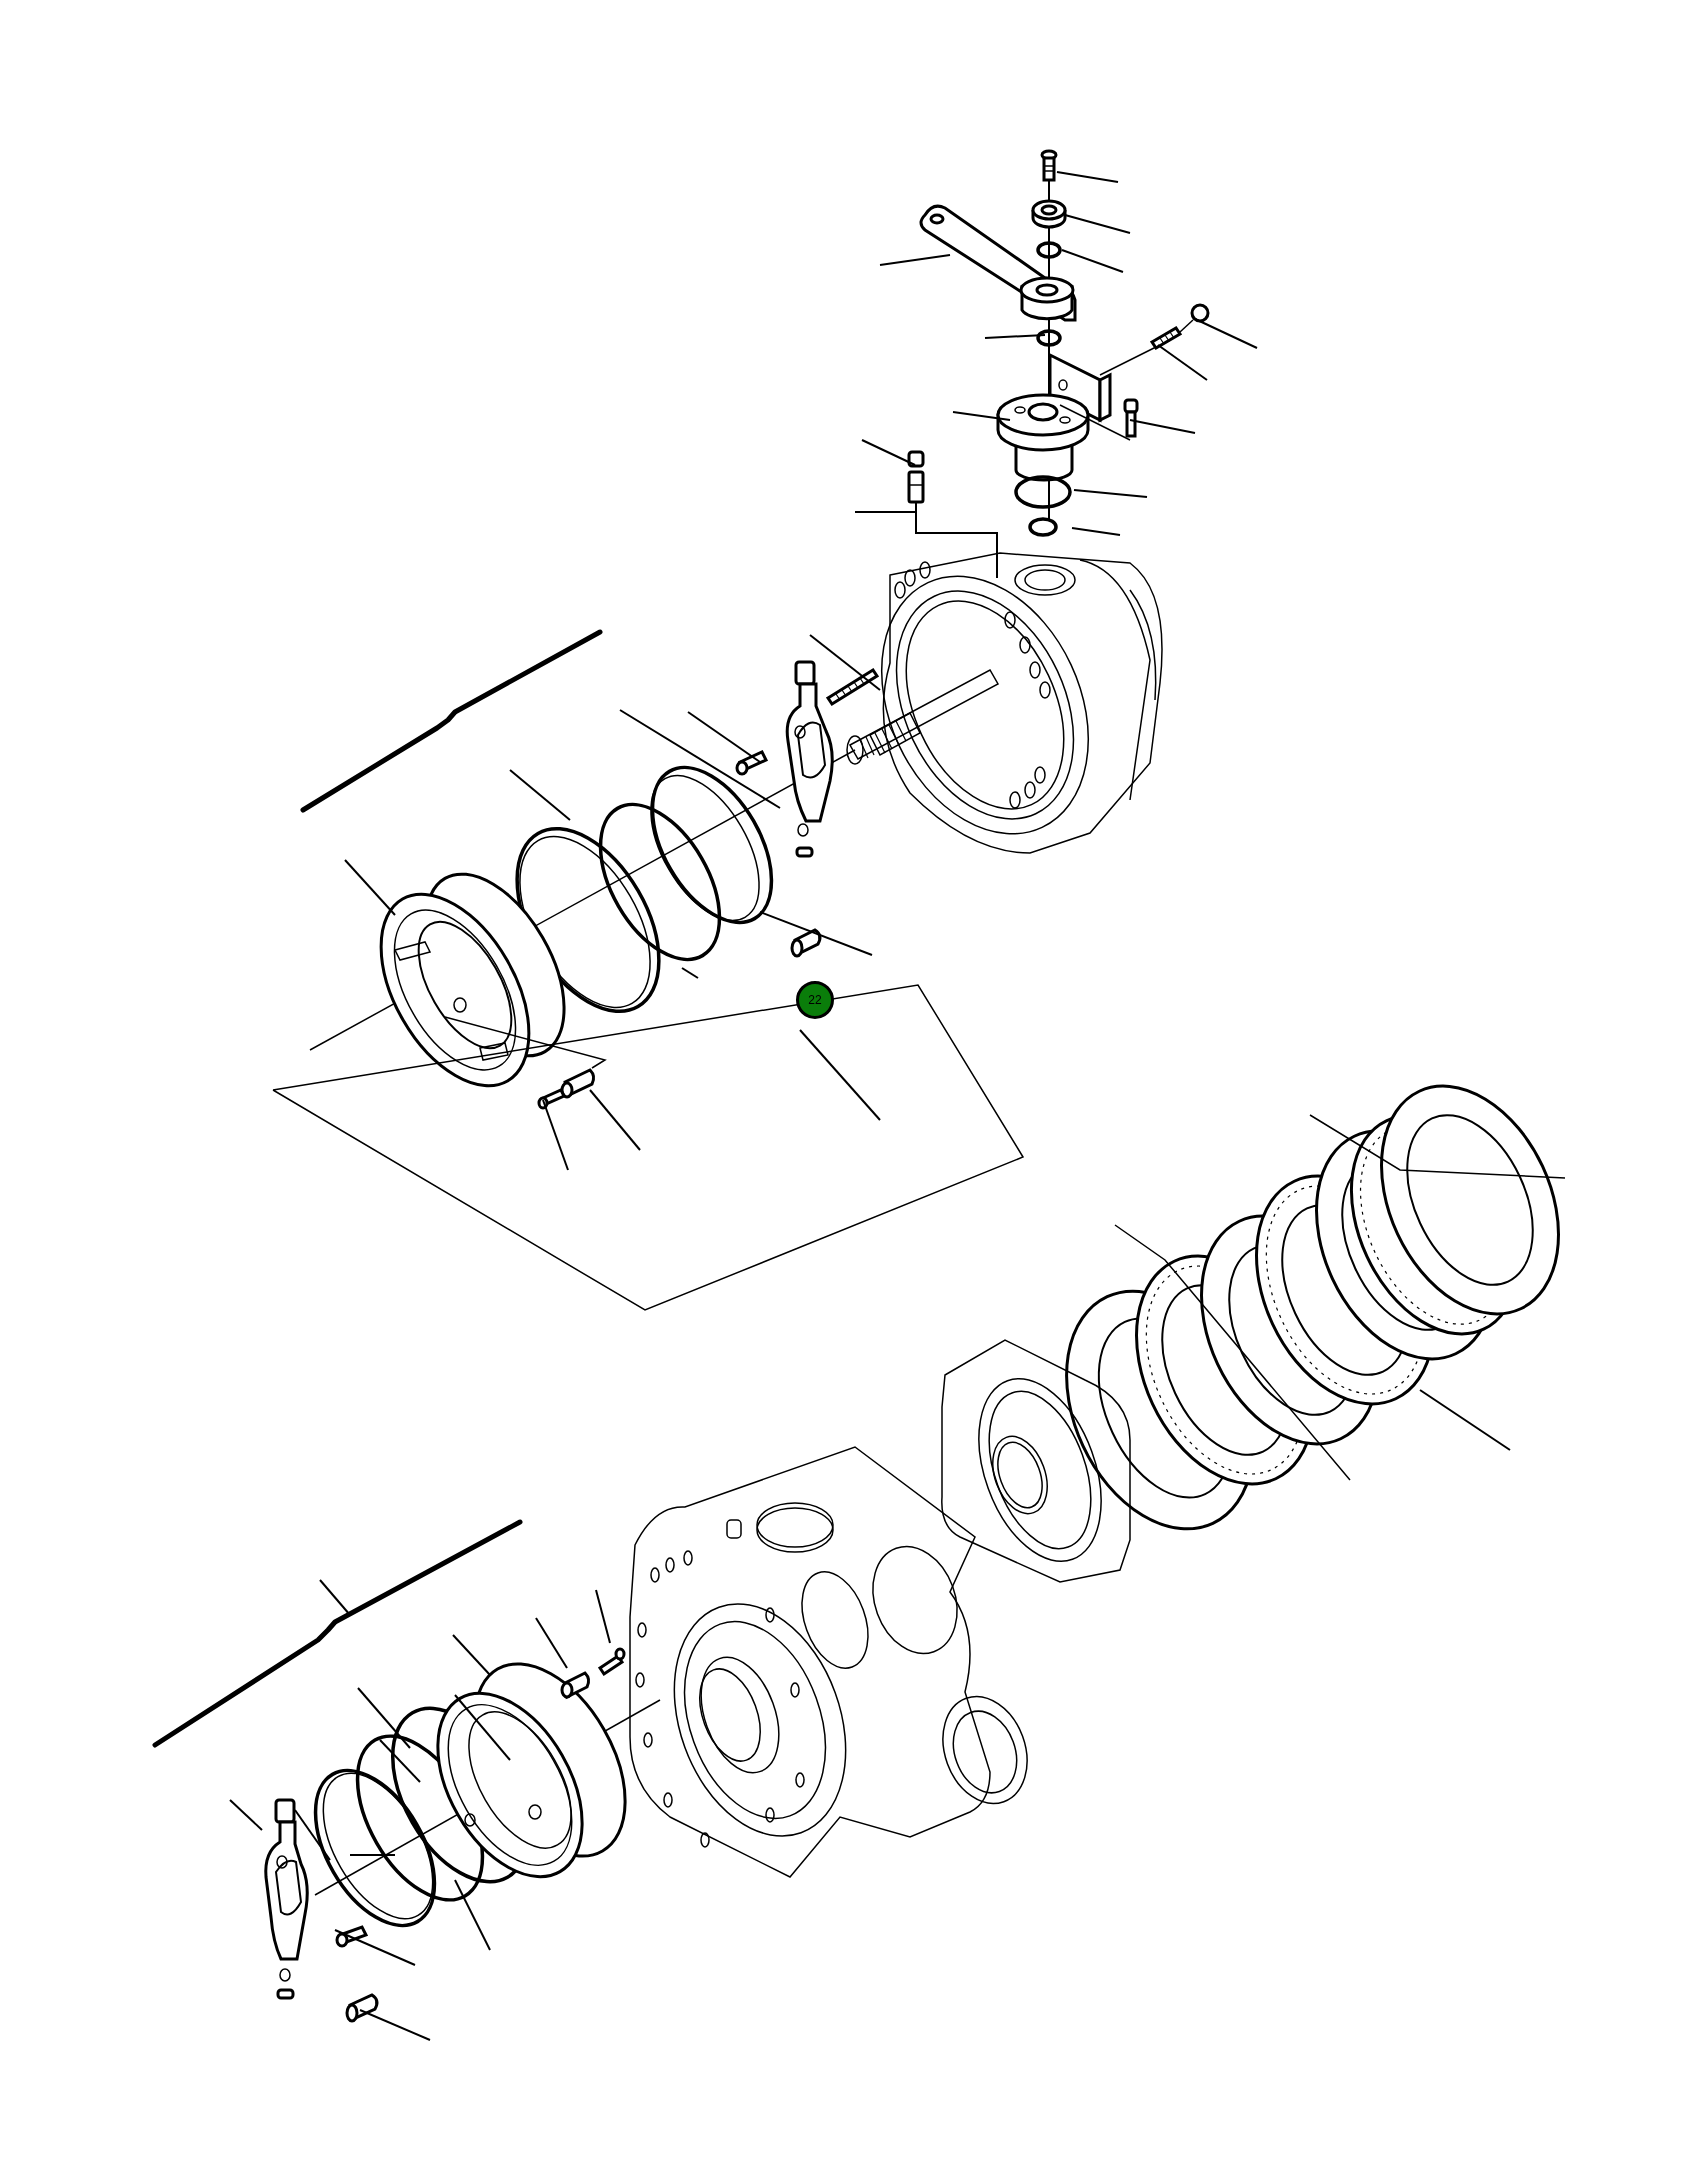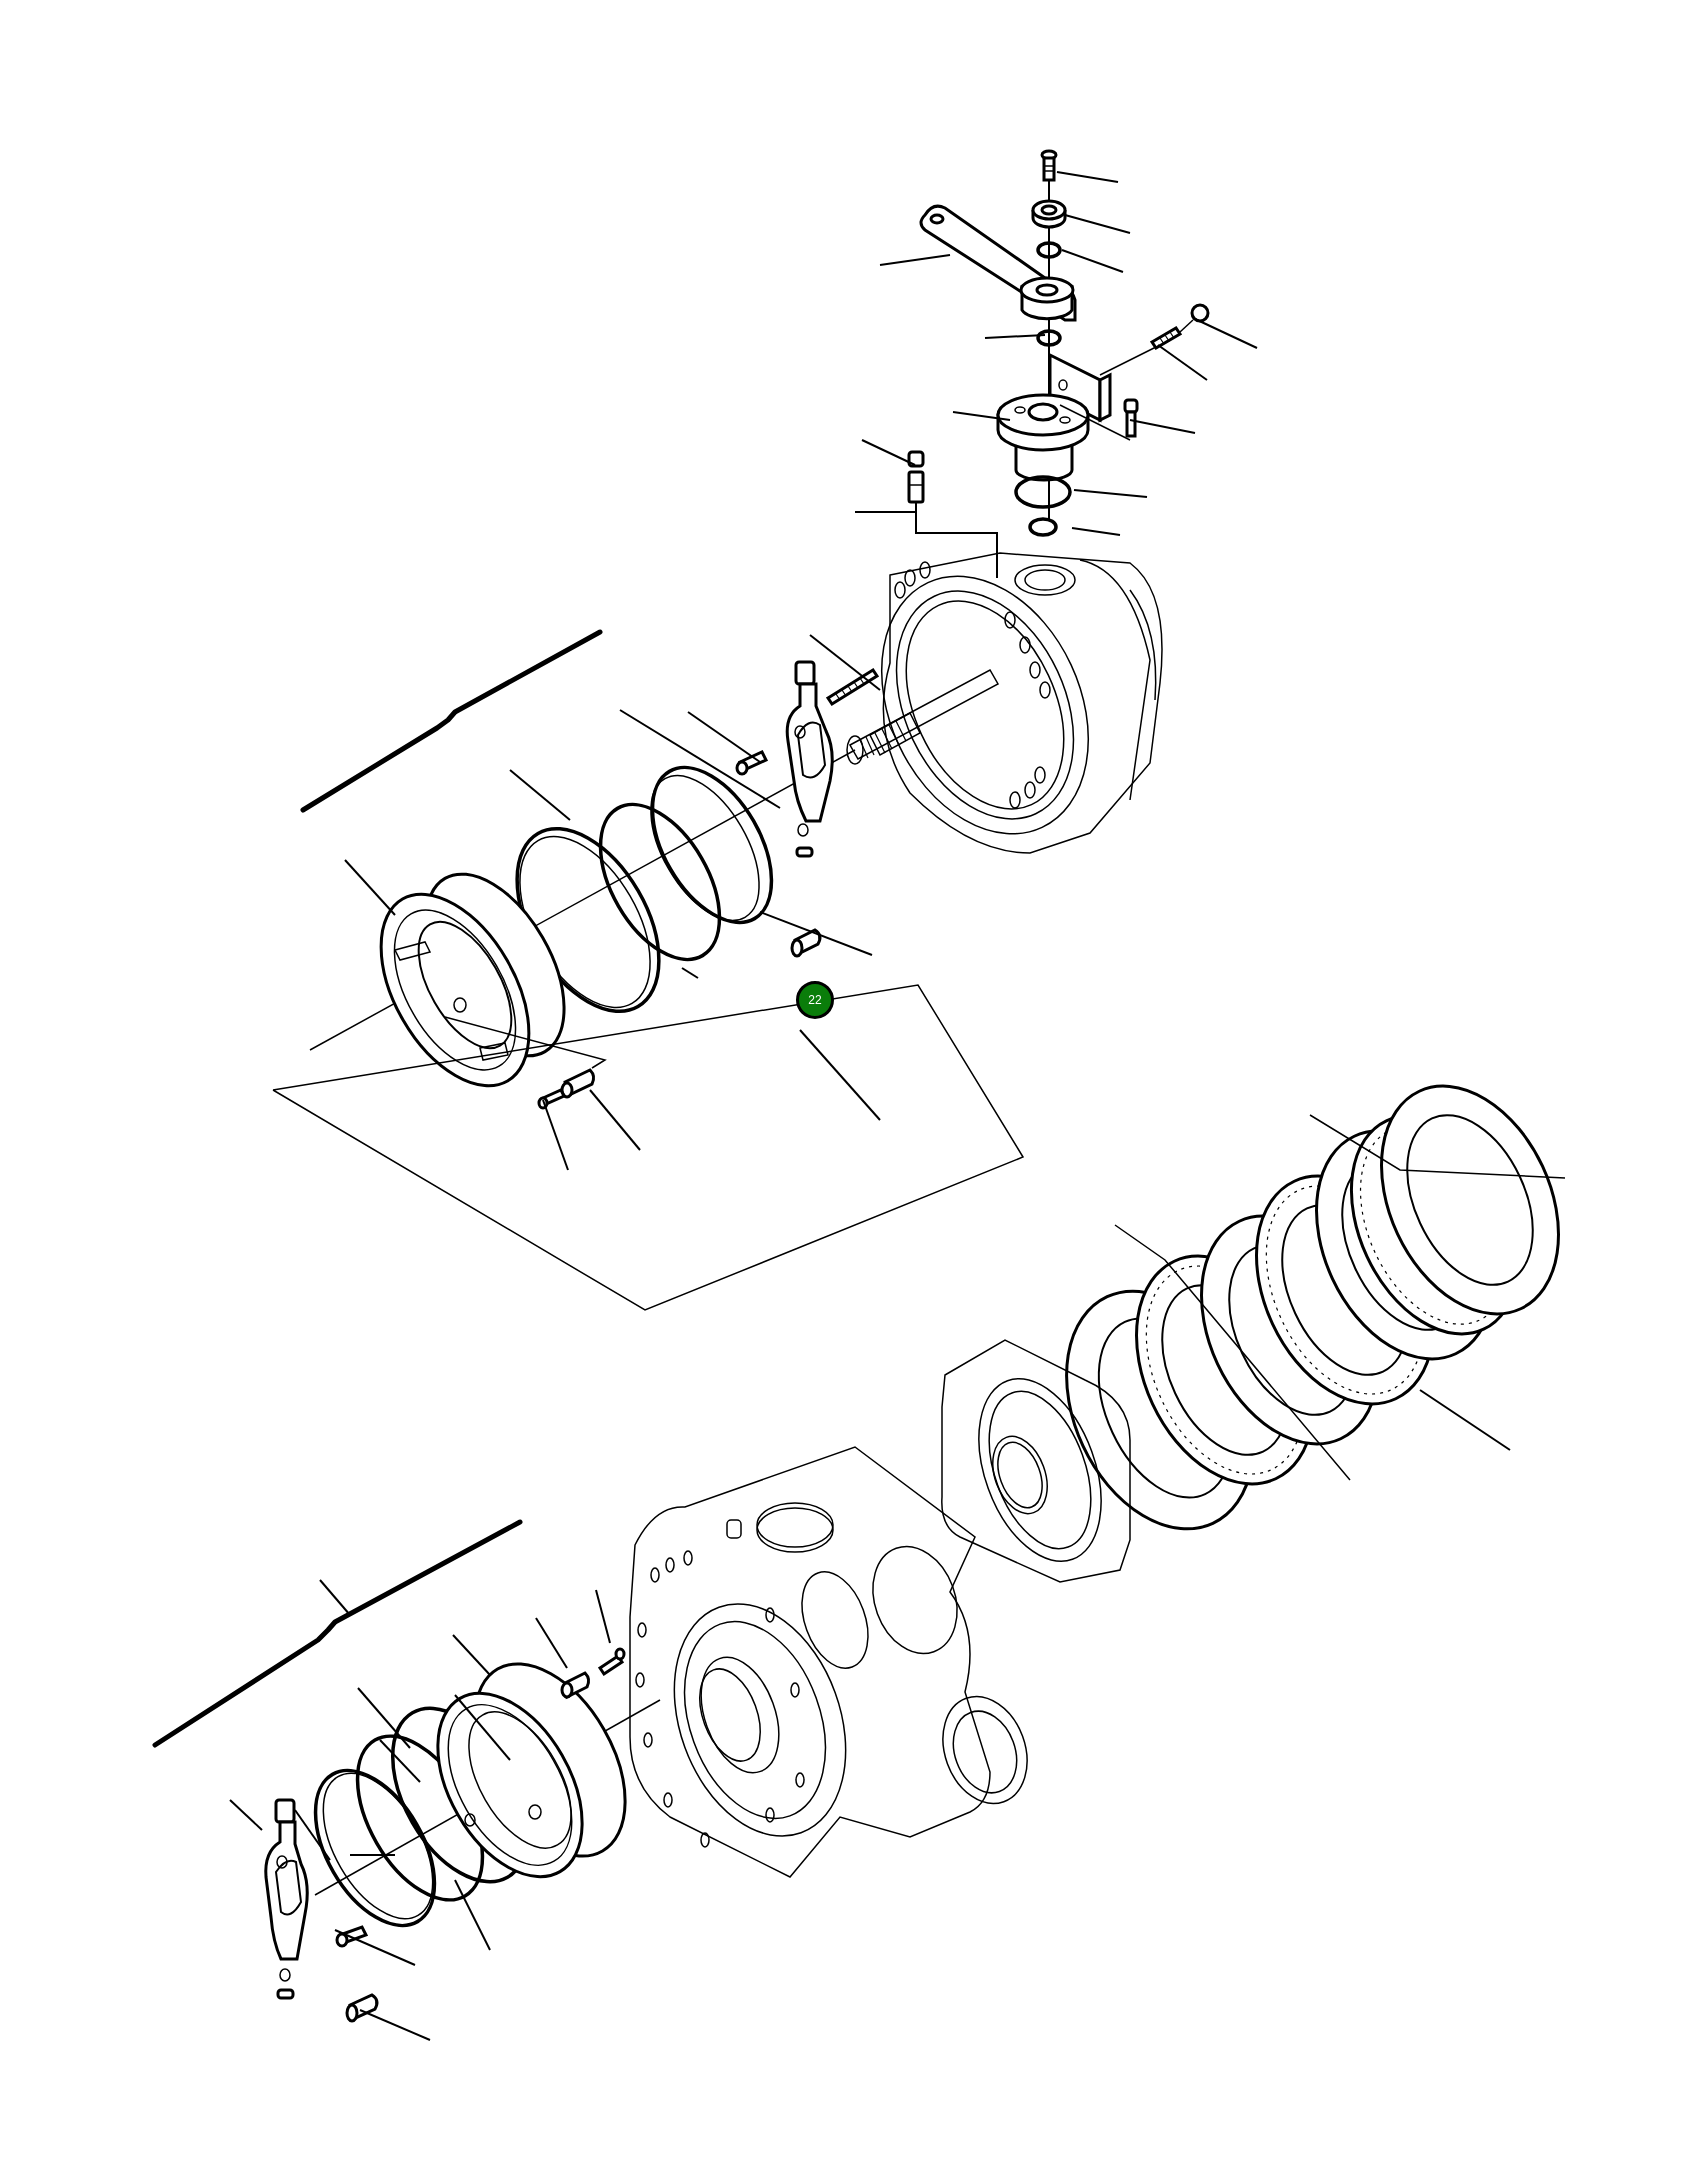--- a/index.html
+++ b/index.html
@@ -342,15 +342,15 @@
       <polyline class="brace" points="303,810 437,728 448,720 455,712 600,632"></polyline>
       <polyline class="brace" points="155,1745 318,1640 328,1630 335,1622 520,1522"></polyline>
     </g>
   <g id="outline-layer">
       <polyline class="thin" points="273,1090 918,985 1023,1157 645,1310 273,1090"></polyline>
       <polyline class="thin" points="1115,1225 1165,1260 1350,1480"></polyline>
       <polyline class="thin" points="1310,1115 1400,1170 1565,1178"></polyline>
     </g>
 </svg>
 
-<div class="badge" id="hotspot" style="left: 796px; top: 981px; height: 32px; width: 32px; background: rgb(10, 125, 10); border-color: rgb(0, 0, 0); color: #ffffff;">
+<div class="badge" id="hotspot" style="left: 796px; top: 981px; height: 32px; width: 32px; background: rgb(10, 125, 10); border-color: rgb(0, 0, 0); color: #000000;">
   <span>22</span>
 </div>
 
 </body></html>

